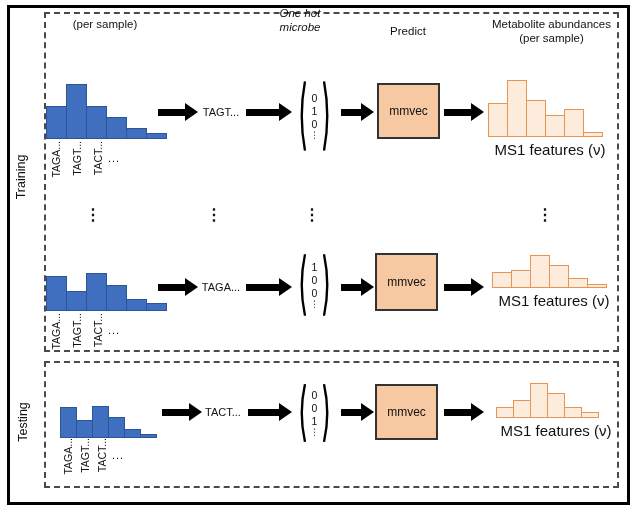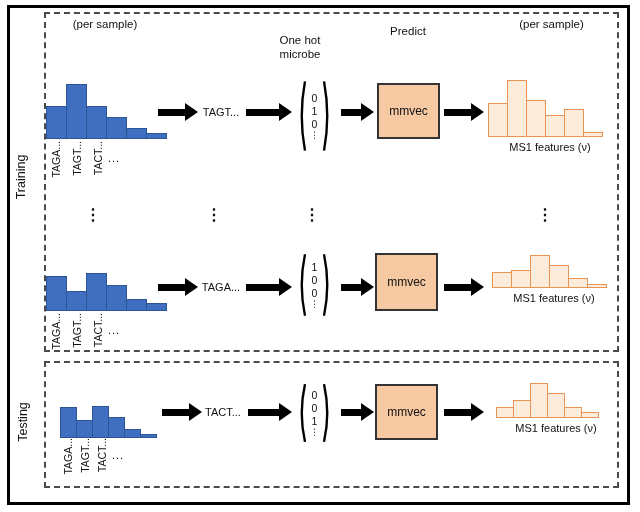--- a/index.html
+++ b/index.html
@@ -36,47 +36,48 @@
 
   .vector { position:absolute; display:flex; align-items:stretch; }
   .vector svg { width:8px; height:100%; }
   .vec-nums { display:flex; flex-direction:column; justify-content:center; align-items:center;
               padding:0 4px; font-size:10.5px; line-height:13px; }
   .vec-dots { font-size:9px; line-height:9px; }
 
   .model-box { position:absolute; background:#F6C9A2; border:2px solid #333;
                display:flex; align-items:center; justify-content:center; font-size:12px; }
 
-  .ms1 { position:absolute; width:124px; text-align:center; font-size:11px; }
+  .ms1 { position:absolute; width:124px; text-align:center; font-size:15px; }
 
   .vdots { position:absolute; width:14px; text-align:center; font-size:16px; font-weight:bold; }
 </style>
 </head>
 <body>
 
 <div class="stage">
 
   <div class="outer-frame"></div>
   <div class="section-box box-training"></div>
   <div class="section-box box-testing"></div>
 
   <div class="side-label" style="left:-28px; top:169px;">Training</div>
   <div class="side-label" style="left:-26px; top:414px;">Testing</div>
 
   <div class="header" style="left:38px; top:17px; width:134px;">
     <span>(per sample)</span>
   </div>
-  <div class="header" style="left:258px; top:33px; width:84px;">
+  <div class="header" style="left:258px; top:6px; width:84px;font-style:italic;">
     <span>One hot</span>
     <span>microbe</span>
   </div>
   <div class="header" style="left:366px; top:24px; width:84px;">
     <span>Predict</span>
   </div>
   <div class="header" style="left:481px; top:17px; width:141px;">
+    <span>Metabolite abundances</span>
     <span>(per sample)</span>
   </div>
 
   <div class="hist hist-blue" style="left:46px; top:79px; width:128px; height:60px;">
       <div class="bar" style="width: 21px; height: 33px;"></div>
       <div class="bar" style="width: 21px; height: 55px;"></div>
       <div class="bar" style="width: 21px; height: 33px;"></div>
       <div class="bar" style="width: 21px; height: 22px;"></div>
       <div class="bar" style="width: 21px; height: 11px;"></div>
       <div class="bar" style="width: 21px; height: 6px;"></div>

